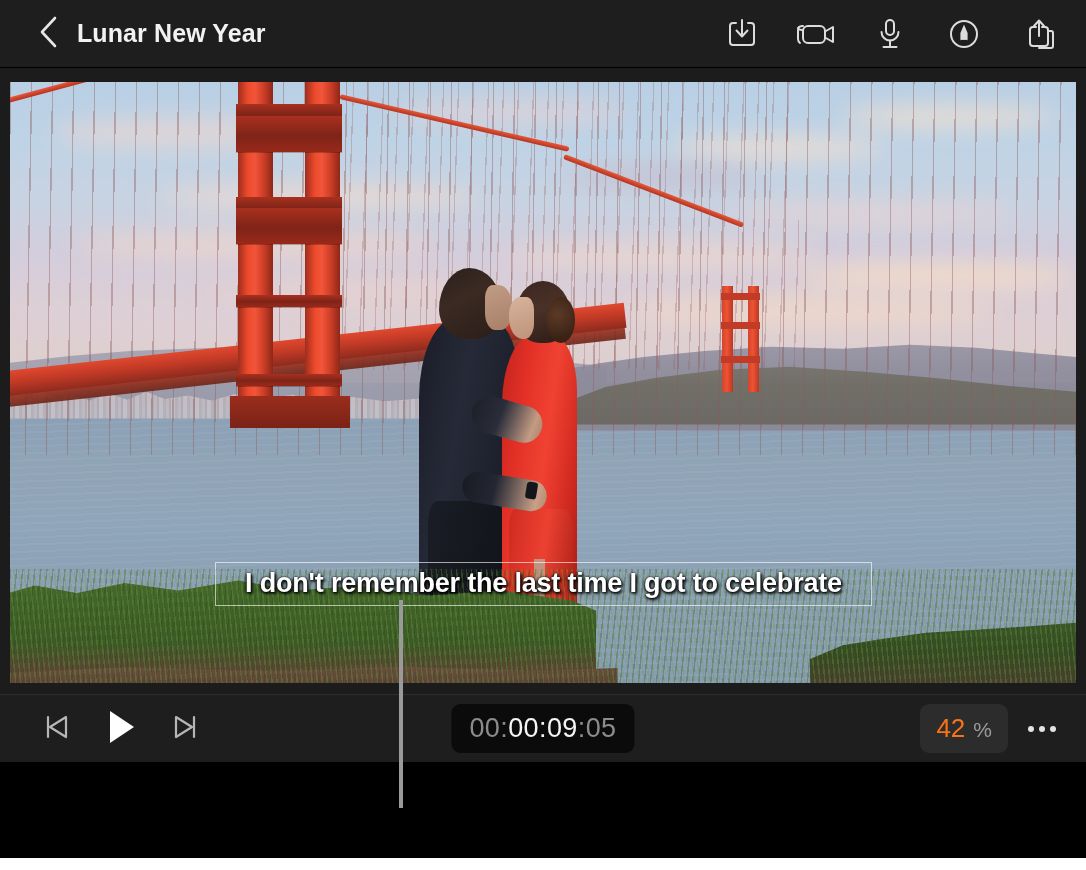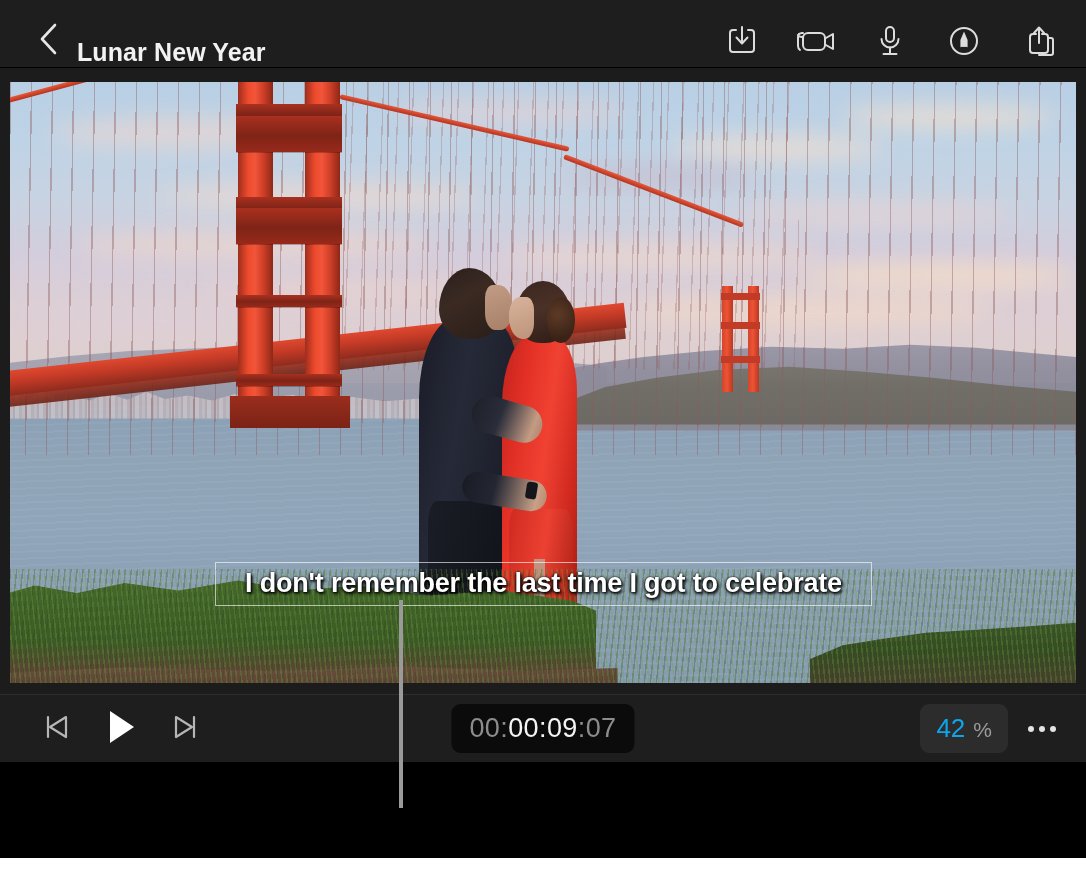--- a/index.html
+++ b/index.html
@@ -9,21 +9,21 @@
     font-family: "Liberation Sans", sans-serif;
     overflow: hidden;
   }
   #app { position: relative; width: 1086px; height: 870px; background: #ffffff; }
 
   
   .topbar {
     position: absolute; left: 0; top: 0; width: 1086px; height: 68px;
     background: #1e1e1e;
     border-bottom: 1px solid #000;
-    display: flex; align-items: flex-end;
+    display: flex; align-items: center;
   }
   .back-btn {
     width: 52px; height: 52px; margin-left: 22px;
     display: flex; align-items: center; justify-content: center;
     cursor: pointer;
   }
   .project-title {
     color: #f2f2f2; font-size: 25px; font-weight: 600;
     letter-spacing: 0.1px; margin-left: 3px;
     white-space: nowrap;
@@ -314,21 +314,21 @@
   .tc-dim { color:#8c8c8c; }
   .tc-hi  { color:#f4f4f4; }
   .transport-right {
     position:absolute; right:22px; display:flex; align-items:center; gap:12px;
   }
   .zoom-pill {
     background:#2c2c2c; border-radius:9px;
     padding:9px 16px; display:flex; align-items:baseline; gap:8px;
     cursor:pointer;
   }
-  .zoom-val { color:#0ea5e9; font-size:26px; }
+  .zoom-val { color:#f97316; font-size:26px; }
   .zoom-sym { color:#9b9b9b; font-size:21px; }
   .more-btn {
     width:44px; height:44px; display:flex; align-items:center; justify-content:center;
     gap:5px; cursor:pointer;
   }
   .dot { width:6px; height:6px; border-radius:50%; background:#e4e4e4; }
 
   
   .timeline {
     position:absolute; left:0; top:762px; width:1086px; height:96px;
@@ -539,21 +539,21 @@
           <svg width="28" height="26" viewBox="0 0 28 26" fill="none">
             <path d="M23 3 V23" stroke="#b6b6b6" stroke-width="2.2" stroke-linecap="round"></path>
             <path d="M5 3 L21 13 L5 23 Z" stroke="#b6b6b6" stroke-width="2.2" stroke-linejoin="round" fill="none"></path>
           </svg>
         </span>
       </div>
 
     </div>
 
     <div class="timecode">
-      <span class="tc-dim">00</span><span class="tc-dim">:</span><span class="tc-hi">00</span><span class="tc-hi">:</span><span class="tc-hi">09</span><span class="tc-dim">:</span><span class="tc-dim">07</span>
+      <span class="tc-dim">00</span><span class="tc-dim">:</span><span class="tc-hi">00</span><span class="tc-hi">:</span><span class="tc-hi">09</span><span class="tc-dim">:</span><span class="tc-dim">05</span>
     </div>
 
     <div class="transport-right">
       <div class="zoom-pill">
         <span class="zoom-val">42</span>
         <span class="zoom-sym">%</span>
       </div>
       <div class="more-btn">
         <span style="display:flex;gap:5px;">
           <span class="dot"></span>

